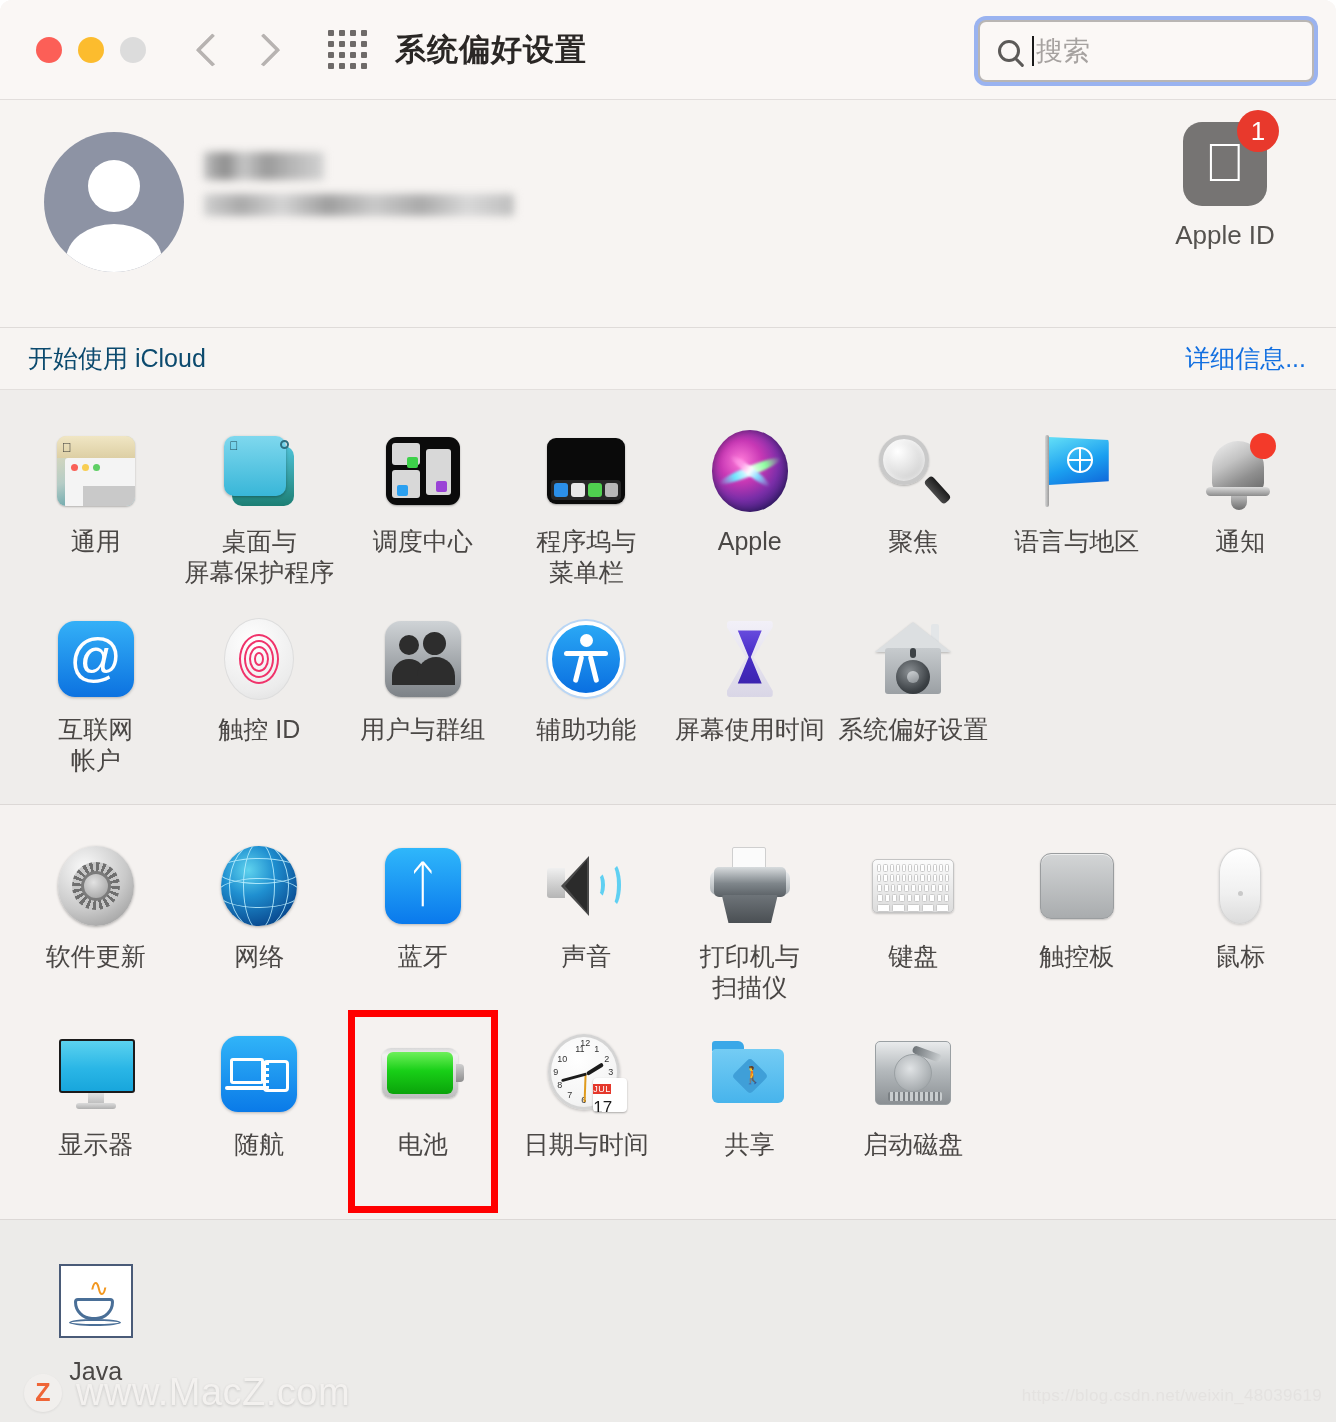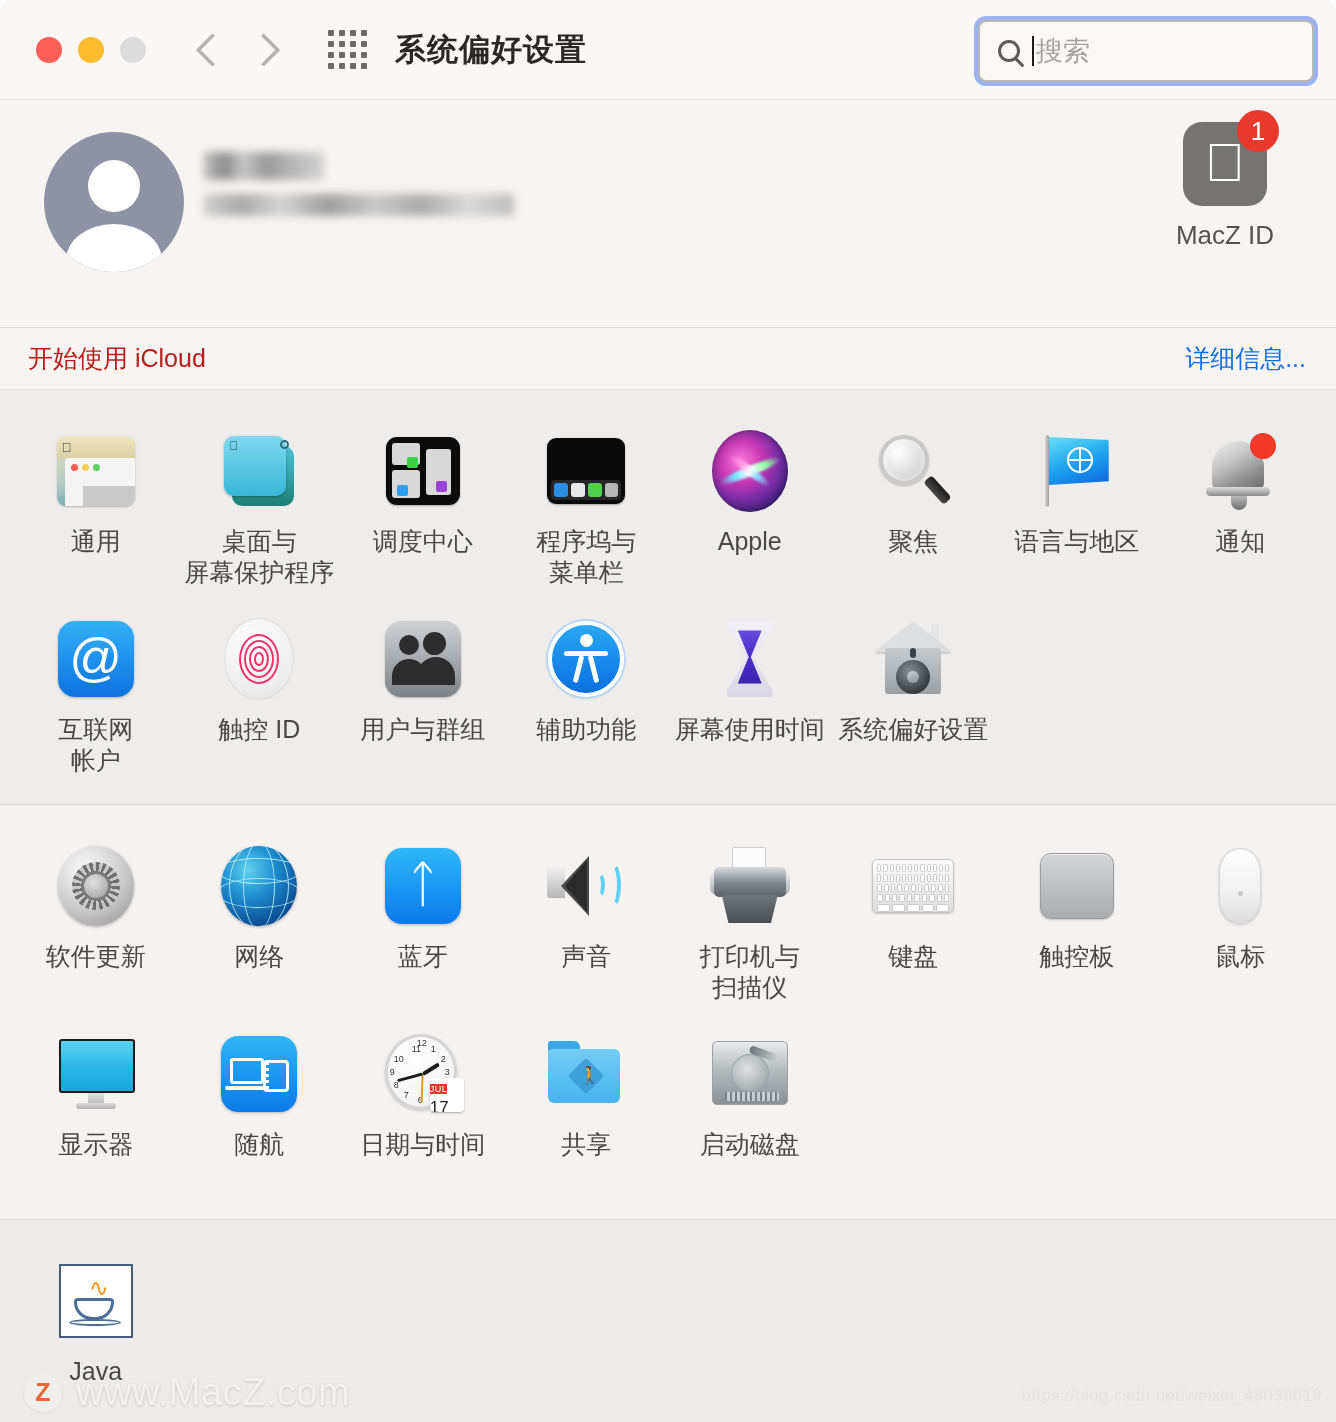--- a/index.html
+++ b/index.html
@@ -202,21 +202,21 @@
   .icloud-row {
     position: absolute;
     left: 0; right: 0; bottom: 0;
     height: 62px;
     border-top: 1px solid #dfdbd9;
     display: flex; align-items: center;
   }
   .icloud-text {
     margin-left: 28px;
     font-size: 25px;
-    color: #b91c1c;
+    color: #0c4a6e;
   }
   .icloud-link {
     position: absolute;
     right: 30px;
     font-size: 25px;
     color: #126fe0;
   }
 
   
   .group { padding: 26px 0 22px 0; }
@@ -836,21 +836,21 @@
         <div class="blurbar l1"></div>
         <div class="blurbar l2"></div>
       </div>
     </div>
 
     <div class="appleid">
       <div class="appleid-icon">
         <span class="apple-glyph"></span>
         <span class="badge">1</span>
       </div>
-      <div class="appleid-label">MacZ ID</div>
+      <div class="appleid-label">Apple ID</div>
     </div>
 
     <div class="icloud-row">
       <span class="icloud-text">开始使用 iCloud</span>
       <span class="icloud-link">详细信息...</span>
     </div>
   </div>
 
   <div class="group g1">
     <div class="grid">
@@ -1188,20 +1188,30 @@
           <div class="i-sidecar">
               <span class="lap"></span>
               <span class="lapbase"></span>
               <span class="dots"></span>
               <span class="pad"></span>
             </div>
         </div>
         <div class="lbl">随航</div>
       </div>
 
+      <div class="cell highlight">
+        <div class="ic">
+          <div class="i-battery">
+              <span class="shell"></span>
+              <span class="fill"></span>
+              <span class="cap"></span>
+            </div>
+        </div>
+        <div class="lbl">电池</div>
+      </div>
 
       <div class="cell">
         <div class="ic">
           <div class="i-datetime">
             <span class="face"></span>
             <span class="num" style="left:34px; top:4px;">12</span>
             <span class="num" style="left:21px; top:10px;margin-left:8px;">11</span>
             <span class="num" style="left:11px; top:20px;">10</span>
             <span class="num" style="left:7px;  top:33px;">9</span>
             <span class="num" style="left:11px; top:46px;">8</span>

